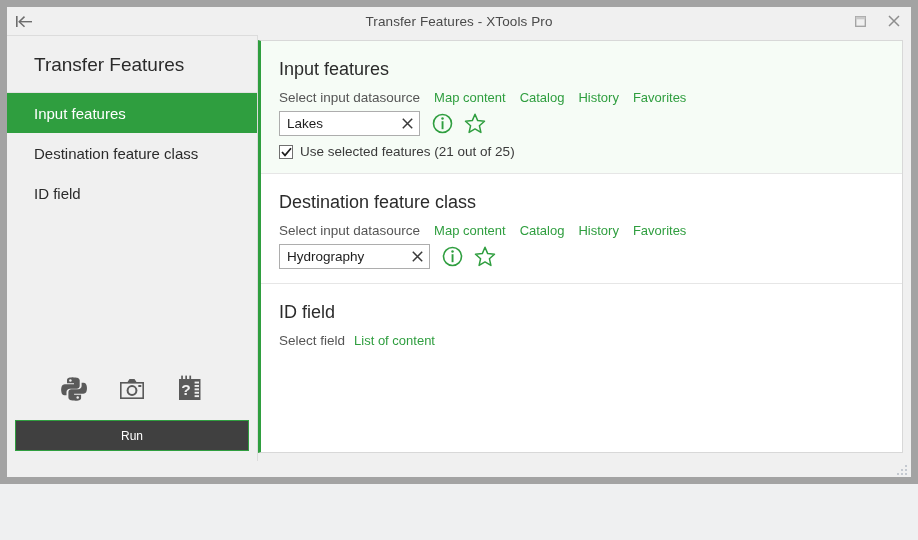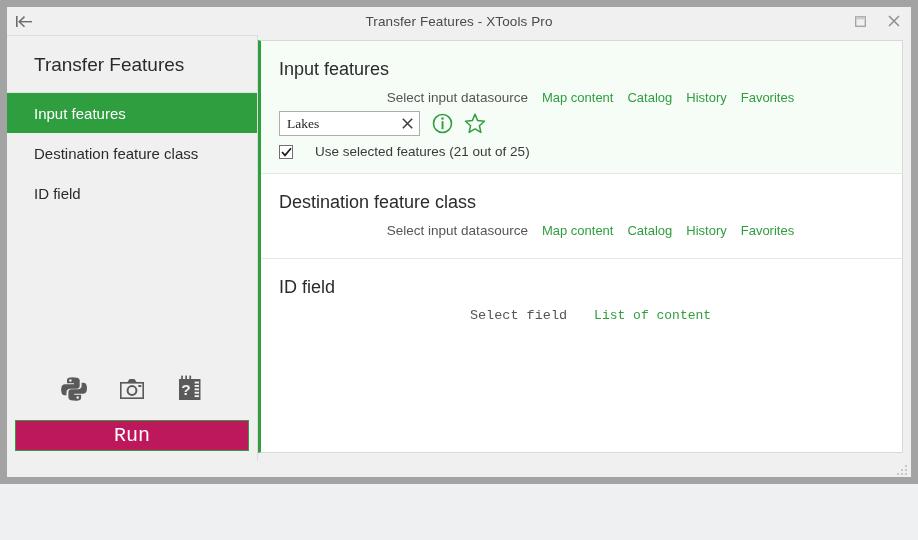--- a/index.html
+++ b/index.html
@@ -112,25 +112,25 @@
     width: 34px; height: 34px;
     display: flex; align-items: center; justify-content: center;
     cursor: pointer;
   }
   .tool-icon svg { display: block; }
 
   .run-wrap { padding: 0 8px 10px 8px; }
   .run-button {
     width: 100%;
     height: 31px;
-    background: #be185d;
+    background: #404040;
     color: #ffffff;
     border: 1px solid #2f9e3f;
-    font-size: 20px;
-    font-family: Liberation Mono, monospace;
+    font-size: 12px;
+    font-family: Liberation Sans, sans-serif;
     cursor: pointer;
     display: flex;
     align-items: center;
     justify-content: center;
   }
 
   
   .main-outer {
     flex: 1;
     padding: 2px 8px 8px 0;
@@ -158,48 +158,46 @@
     color: #2b2b2b;
     margin: 4px 0 10px 0;
     font-weight: normal;
   }
 
   .row-labels {
     display: flex;
     align-items: baseline;
     gap: 14px;
     margin-bottom: 6px;
-    justify-content: center;
   }
   .lbl-static {
     font-size: 13.5px;
     color: #555555;
   }
   .lbl-link {
     font-size: 13px;
     color: #2f9e3f;
     cursor: pointer;
   }
-  .row-labels.tight { gap: 27px; font-family: Liberation Mono, monospace; }
+  .row-labels.tight { gap: 9px; }
 
   .row-input {
     display: flex;
     align-items: center;
     gap: 11px;
   }
   .textbox {
     position: relative;
     height: 25px;
     background: #ffffff;
     border: 1px solid #adadad;
     display: flex;
     align-items: center;
     padding: 0 4px 0 7px;
     cursor: text;
-    font-family: Liberation Serif, serif;
   }
   .textbox.w-input { width: 141px; }
   .textbox.w-dest  { width: 151px; }
   .textbox.w-field { width: 128px; }
   .textbox .tb-value {
     flex: 1;
     font-size: 13.5px;
     color: #1d1d1d;
     white-space: nowrap;
     overflow: hidden;
@@ -215,21 +213,21 @@
   .icon-btn {
     width: 22px; height: 22px;
     display: flex; align-items: center; justify-content: center;
     cursor: pointer;
   }
   .icon-btn svg { display: block; }
 
   .check-row {
     display: flex;
     align-items: center;
-    gap: 22px;
+    gap: 7px;
     margin-top: 8px;
   }
   .checkbox {
     width: 14px; height: 14px;
     border: 1px solid #707070;
     background: #ffffff;
     display: flex; align-items: center; justify-content: center;
     cursor: pointer;
     flex: none;
   }
@@ -403,20 +401,46 @@
 
         <div class="section">
           <div class="section-title">Destination feature class</div>
           <div class="row-labels">
             <span class="lbl-static">Select input datasource</span>
             <span class="lbl-link">Map content</span>
             <span class="lbl-link">Catalog</span>
             <span class="lbl-link">History</span>
             <span class="lbl-link">Favorites</span>
           </div>
+          <div class="row-input">
+            <div class="textbox w-dest">
+              <span class="tb-value">Hydrography</span>
+              <span class="clear-x">
+                <svg width="11" height="11" viewBox="0 0 11 11">
+                  <path d="M0.8 0.8 L10.2 10.2 M10.2 0.8 L0.8 10.2" stroke="#3a3a3a" stroke-width="1.5" fill="none"></path>
+                </svg>
+              </span>
+            </div>
+            <div class="icon-btn">
+              <span>
+                <svg width="21" height="21" viewBox="0 0 21 21">
+                  <circle cx="10.5" cy="10.5" r="9" fill="none" stroke="#2f9e3f" stroke-width="1.6"></circle>
+                  <circle cx="10.5" cy="5.6" r="1.25" fill="#2f9e3f"></circle>
+                  <rect x="9.6" y="8.2" width="1.9" height="8" fill="#2f9e3f"></rect>
+                </svg>
+              </span>
+            </div>
+            <div class="icon-btn">
+              <span>
+                <svg width="22" height="21" viewBox="0 0 22 21">
+                  <path d="M11 1.3 L13.7 7.6 L20.5 8.2 L15.4 12.7 L16.9 19.4 L11 15.9 L5.1 19.4 L6.6 12.7 L1.5 8.2 L8.3 7.6 Z" fill="none" stroke="#2f9e3f" stroke-width="1.5" stroke-linejoin="round"></path>
+                </svg>
+              </span>
+            </div>
+          </div>
         </div>
 
         <div class="section last">
           <div class="section-title">ID field</div>
           <div class="row-labels tight">
             <span class="lbl-static">Select field</span>
             <span class="lbl-link">List of content</span>
           </div>
         </div>
 

